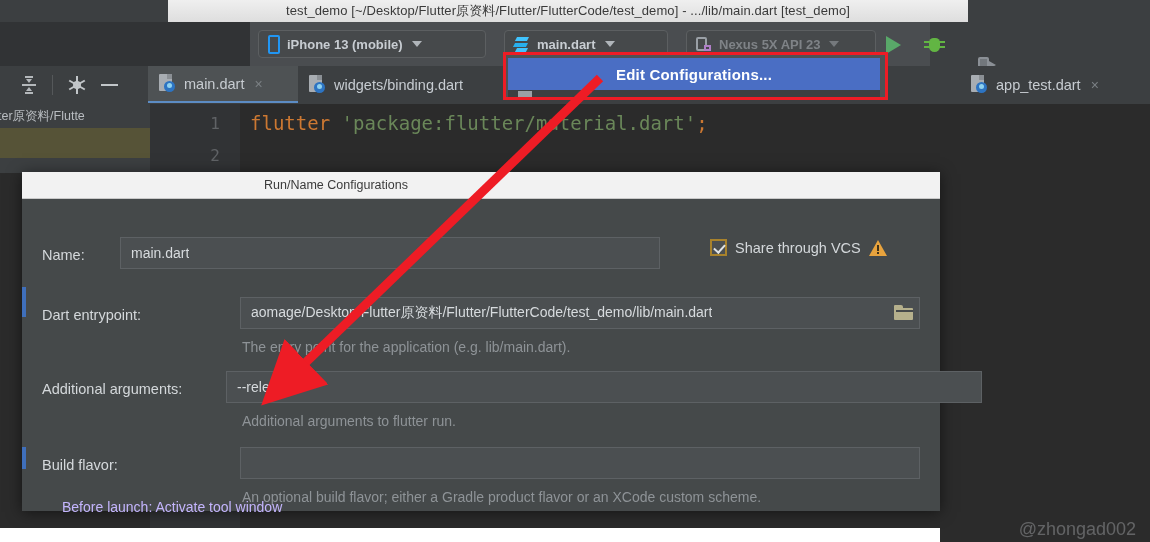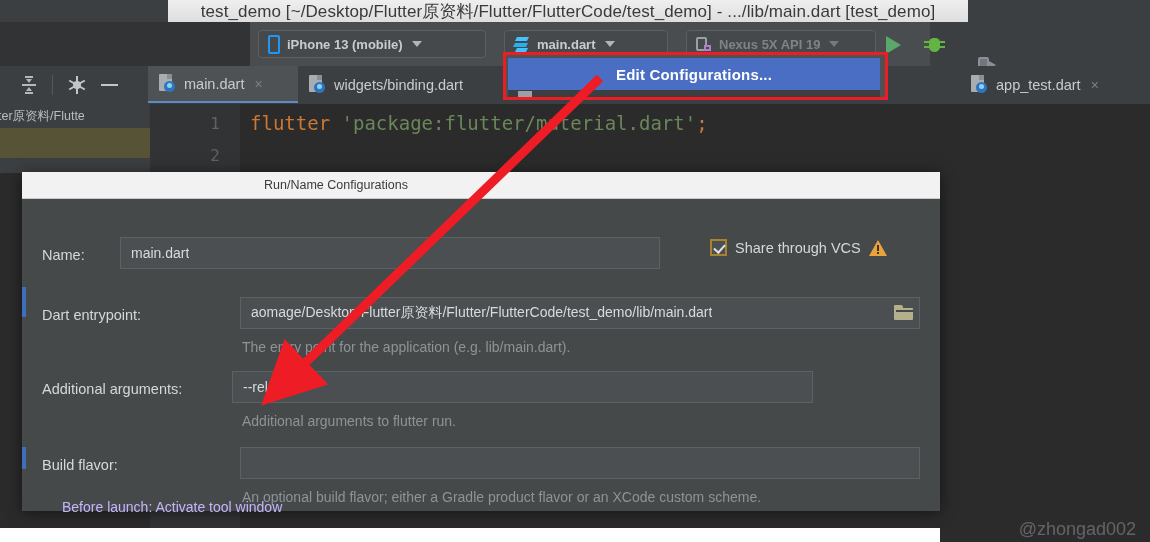--- a/index.html
+++ b/index.html
@@ -14,21 +14,21 @@
   .ide{position:absolute;left:0;top:0;width:1150px;height:542px;background:#3c3f41;overflow:hidden;}
 
   
   .titlebar{
     position:absolute;left:168px;top:0;width:800px;height:22px;
     background:linear-gradient(#efefef,#dedede);
     border-bottom:1px solid #b4b4b4;
     display:flex;align-items:center;justify-content:center;
   }
   .titlebar-text{
-    font-size:17px;color:#3a3a3a;white-space:nowrap;letter-spacing:.1px;
+    font-size:13px;color:#3a3a3a;white-space:nowrap;letter-spacing:.1px;
   }
 
   
   .toolbar{
     position:absolute;left:0;top:22px;width:1150px;height:44px;background:#3c3f41;
   }
   .tb-dark-left{position:absolute;left:0;top:0;width:250px;height:44px;background:#313335;}
   .tb-mid{position:absolute;left:250px;top:0;width:680px;height:44px;background:#4a4d50;}
   .tb-right{position:absolute;left:930px;top:0;width:220px;height:44px;background:#3c3f41;}
 
@@ -208,21 +208,21 @@
           </span>
         <span class="label">main.dart</span>
         <span class="caret"></span>
       </div>
 
       <div class="combo dim" id="combo-emulator">
         <span class="ico-android">
             <span class="scr"></span>
             <span class="dot"></span>
           </span>
-        <span class="label">Nexus 5X API 19</span>
+        <span class="label">Nexus 5X API 23</span>
         <span class="caret"></span>
       </div>
 
       <div class="runbtn" id="btn-run"></div>
 
       <div class="tbicon bug" style="left:925px">
         <span class="body"></span>
           <span class="lg l1"></span>
           <span class="lg l2"></span>
           <span class="lg r1"></span>
@@ -356,21 +356,21 @@
           <span class="v">aomage/Desktop/Flutter原资料/Flutter/FlutterCode/test_demo/lib/main.dart</span>
         </div>
         <span class="folderico" style="left:872px;top:106px">
             <span class="b"></span>
             <span class="f"></span>
             <span class="l"></span>
           </span>
         <span class="rhint" style="left:220px;top:140px">The entry point for the application (e.g. lib/main.dart).</span>
 
         <span class="rlabel" style="left:20px;top:182px">Additional arguments:</span>
-        <div class="rfield" style="left:210px;top:172px;width:581px">
+        <div class="rfield" style="left:204px;top:172px;width:756px">
           <span class="v">--release</span>
         </div>
         <span class="rhint" style="left:220px;top:214px">Additional arguments to flutter run.</span>
 
         <span class="rlabel" style="left:20px;top:258px">Build flavor:</span>
         <div class="rfield" style="left:218px;top:248px;width:680px">
           <span class="v"></span>
         </div>
         <span class="rhint" style="left:220px;top:290px">An optional build flavor; either a Gradle product flavor or an XCode custom scheme.</span>
 

